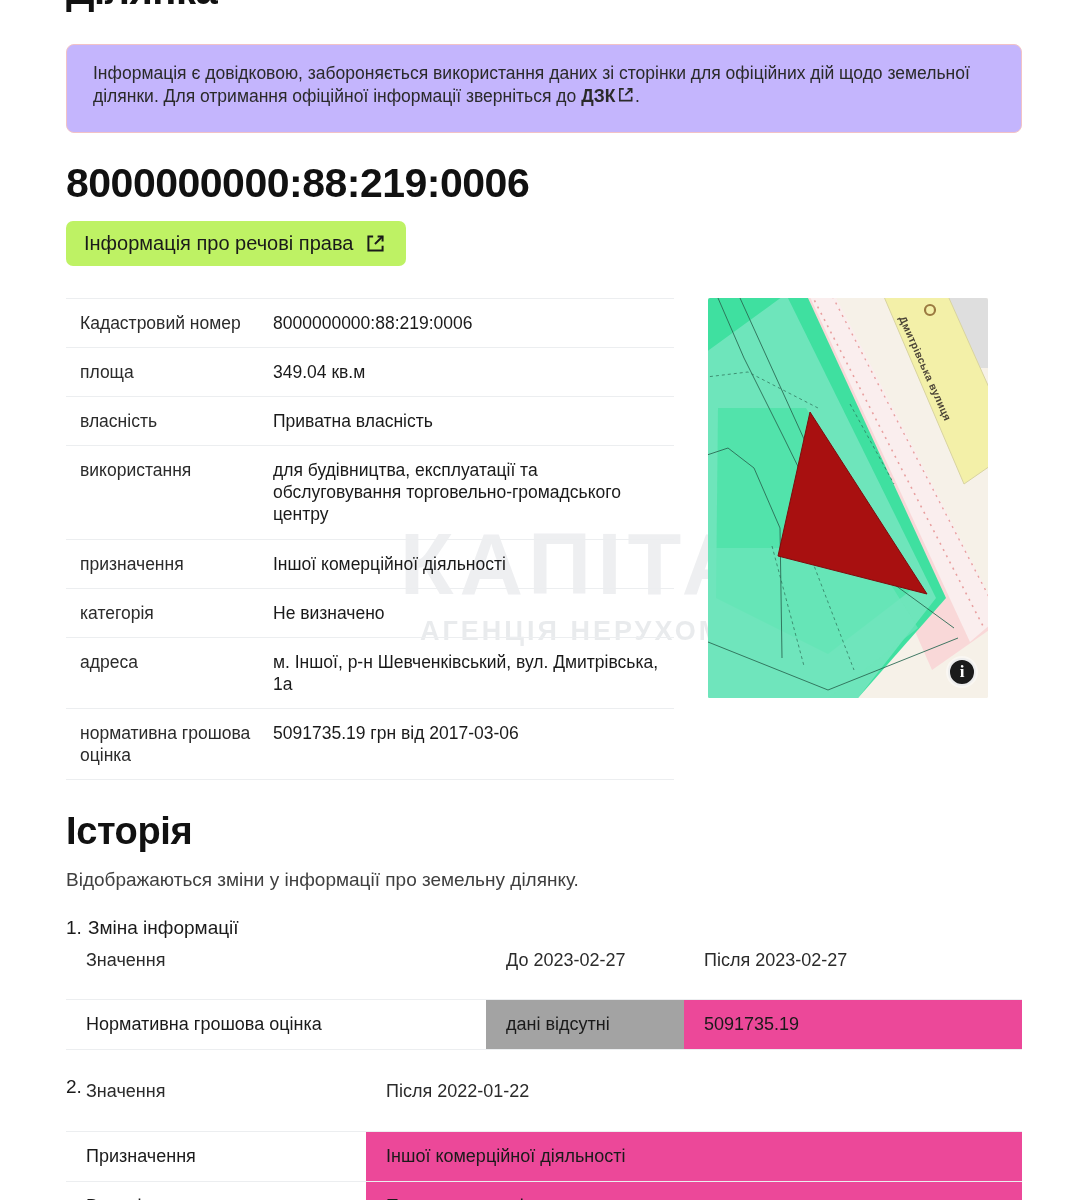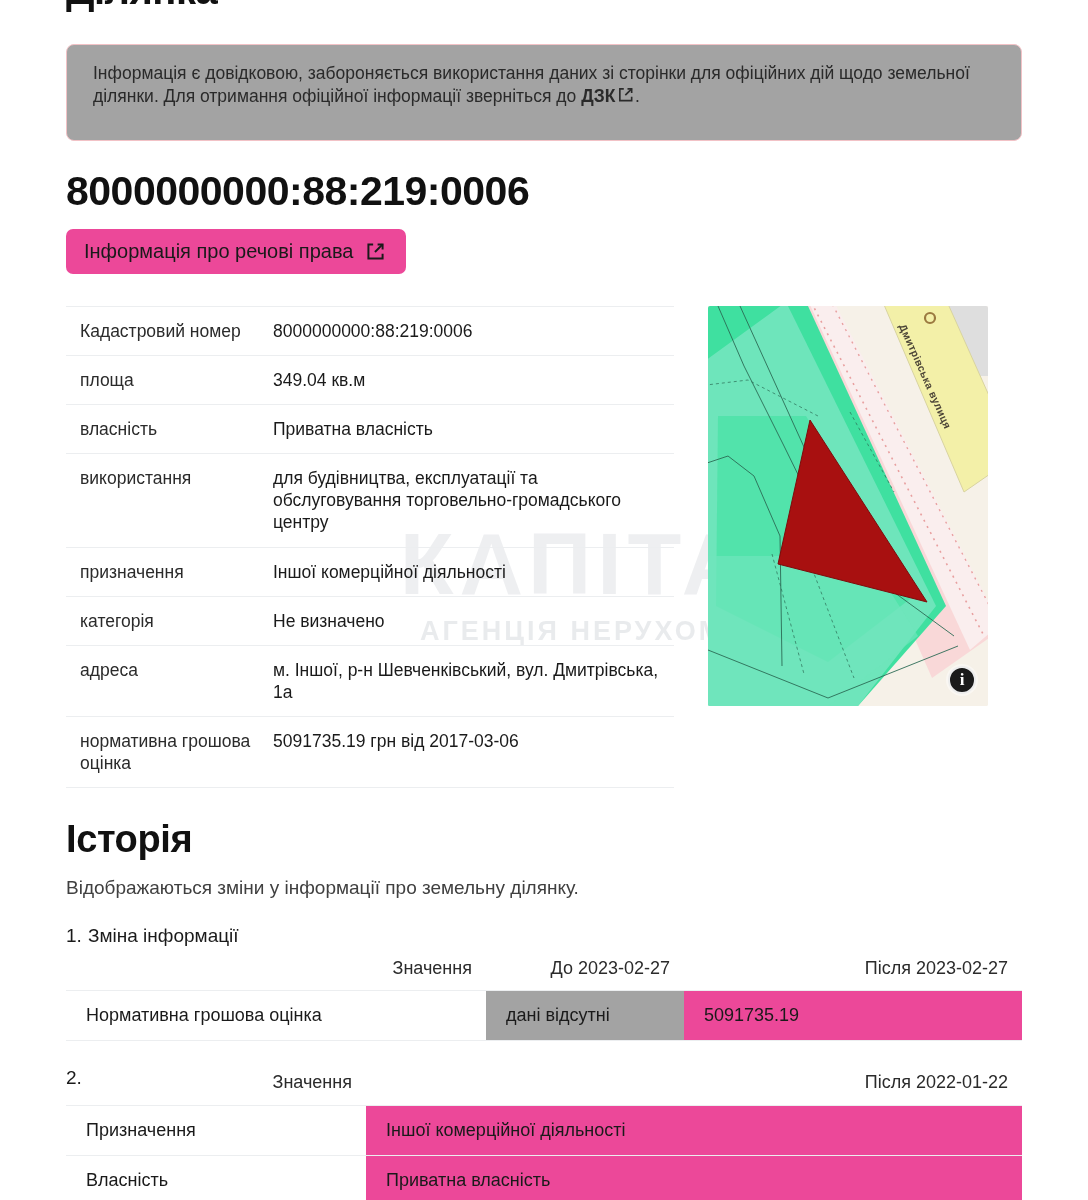--- a/index.html
+++ b/index.html
@@ -64,24 +64,24 @@
     line-height: 1;
     position: relative;
     top: -30px;
     color: #111;
     letter-spacing: -0.5px;
   }
 
   
   .alert {
     margin-top: 26px;
-    background: #a3a3a3;
+    background: #c4b5fd;
     border: 1px solid #f2c2c6;
     border-radius: 8px;
-    padding: 17px 22px 31px 26px;
+    padding: 17px 22px 23px 26px;
     font-size: 17.5px;
     line-height: 1.34;
     color: #2a2a2a;
   }
   .alert a.dzk {
     color: #2a2a2a;
     font-weight: 700;
     text-decoration: none;
   }
   .ext-ico {
@@ -100,21 +100,21 @@
     letter-spacing: -0.5px;
     margin: 26px 0 0 0;
     line-height: 1.18;
     color: #111;
   }
 
   .rights-btn {
     display: inline-flex;
     align-items: center;
     gap: 12px;
-    background: #ec4899;
+    background: #bef264;
     border: none;
     border-radius: 7px;
     padding: 11px 20px 12px 18px;
     margin-top: 14px;
     font-size: 20px;
     font-family: "Liberation Sans", sans-serif;
     color: #1a1a1a;
     cursor: pointer;
     line-height: 1.1;
   }
@@ -222,23 +222,23 @@
   }
 
   .hist-table {
     border-collapse: collapse;
     width: 100%;
     font-size: 18px;
     table-layout: fixed;
   }
   .hist-table th {
     font-weight: 400;
-    text-align: right;
+    text-align: left;
     color: #2b2b2b;
-    padding: 4px 14px 11px 20px;
+    padding: 4px 14px 28px 20px;
     vertical-align: bottom;
     line-height: 1.25;
   }
   .hist-table td {
     padding: 13px 14px 13px 20px;
     vertical-align: top;
     border-top: 1px solid #eceef0;
     border-bottom: 1px solid #eceef0;
     line-height: 1.28;
     color: #1a1a1a;

